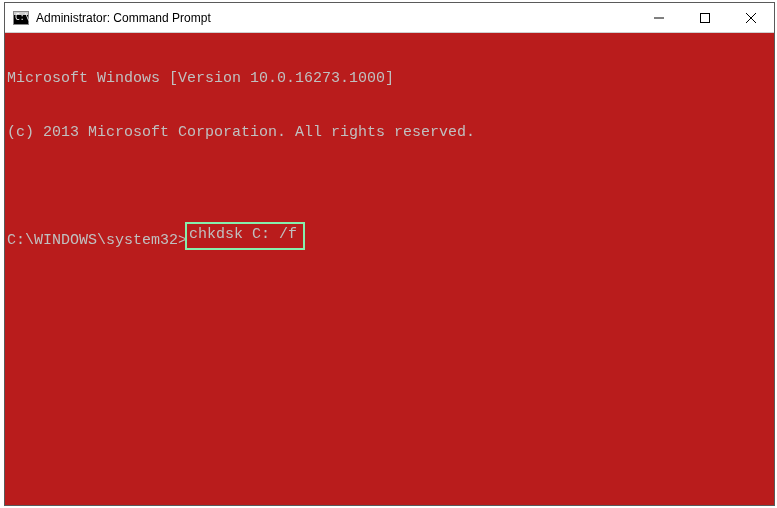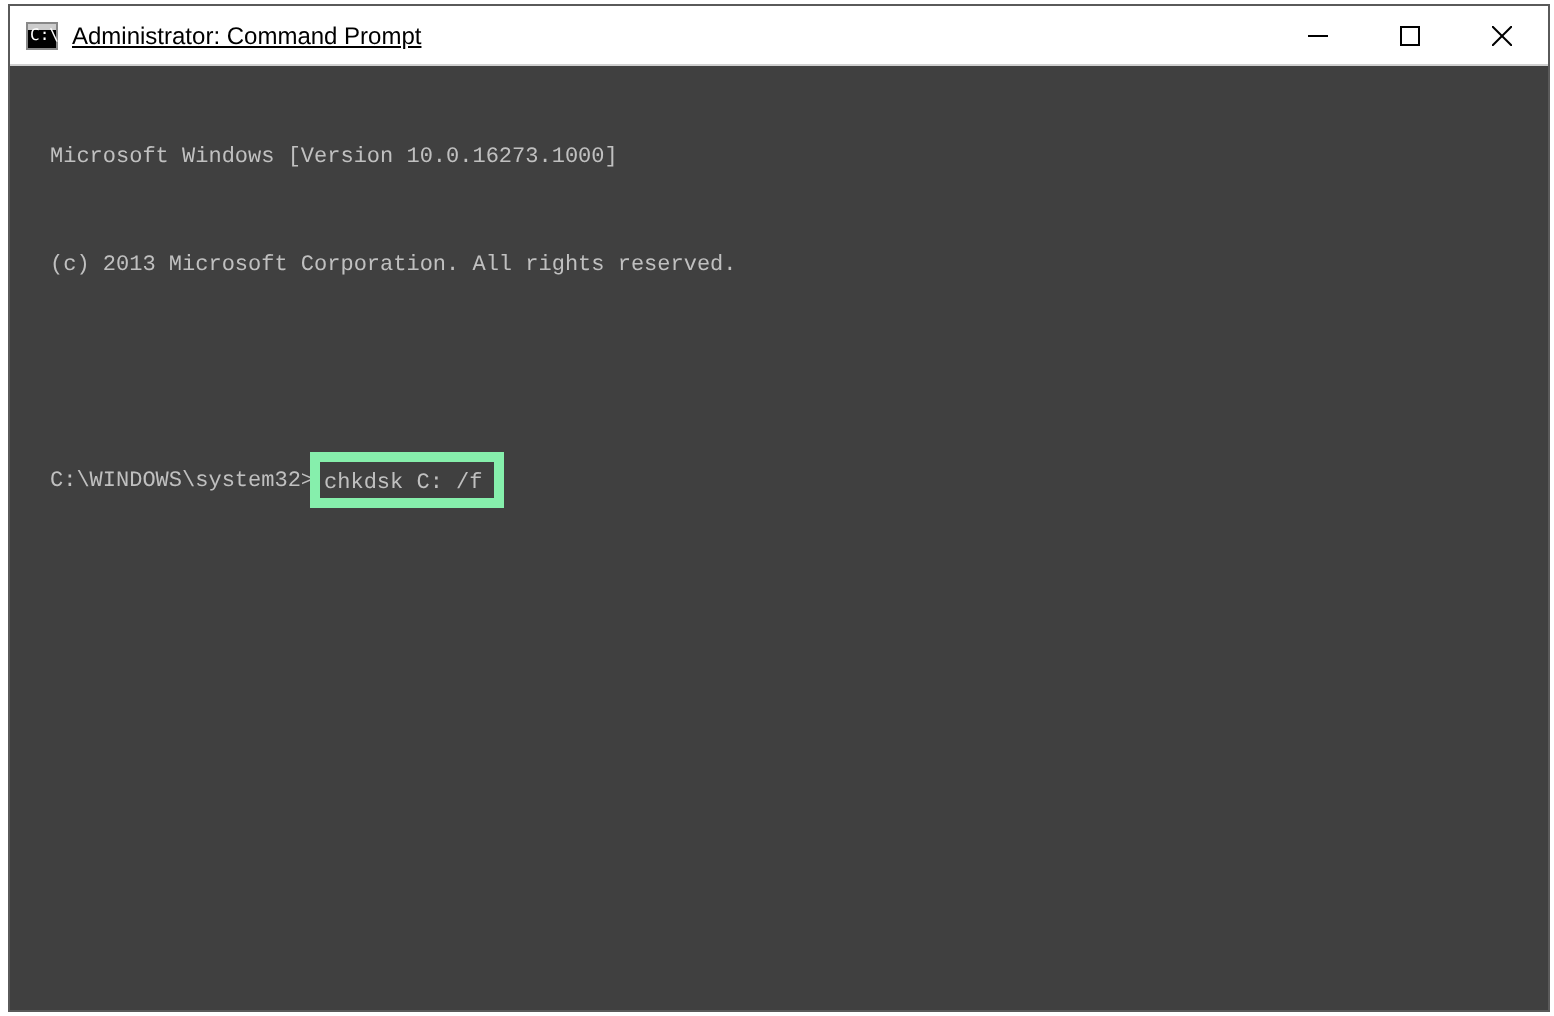--- a/index.html
+++ b/index.html
@@ -57,52 +57,51 @@
       font-size: 8px;
       line-height: 8px;
       font-family: Consolas, monospace;
     }
     .titlebar-title {
       margin-left: 7px;
       font-size: 12px;
       color: #000;
       flex: 1 1 auto;
       white-space: nowrap;
-      text-decoration: underline;
     }
     .win-controls {
       display: flex;
       height: 100%;
       flex: 0 0 auto;
     }
     .win-btn {
       width: 46px;
       height: 29px;
       display: flex;
       align-items: center;
       justify-content: center;
       color: #000;
     }
     .win-btn svg { display: block; }
     .terminal {
       flex: 1 1 auto;
-      background: #404040;
+      background: #b91c1c;
       color: #c0c0c0;
       font-family: Consolas, "Courier New", monospace;
-      font-size: 11px;
+      font-size: 15px;
       line-height: 18px;
-      padding: 1px 20px;
+      padding: 1px 2px;
       white-space: pre;
       position: relative;
       overflow: hidden;
     }
     .term-line { display: block; height: 18px; }
-    .prompt-line { display: flex; align-items: center; height: 18px; }
+    .prompt-line { display: flex; align-items: flex-end; height: 18px; }
     .highlight-box {
-      border: 5px solid #86efac;
+      border: 2px solid #86efac;
       padding: 0 6px 4px 2px;
       margin-left: -2px;
       line-height: 18px;
       height: 28px;
       margin-top: -2px;
       display: inline-block;
     }
     .highlight-box span { position: relative; top: 2px; }
   </style>
 </head>

